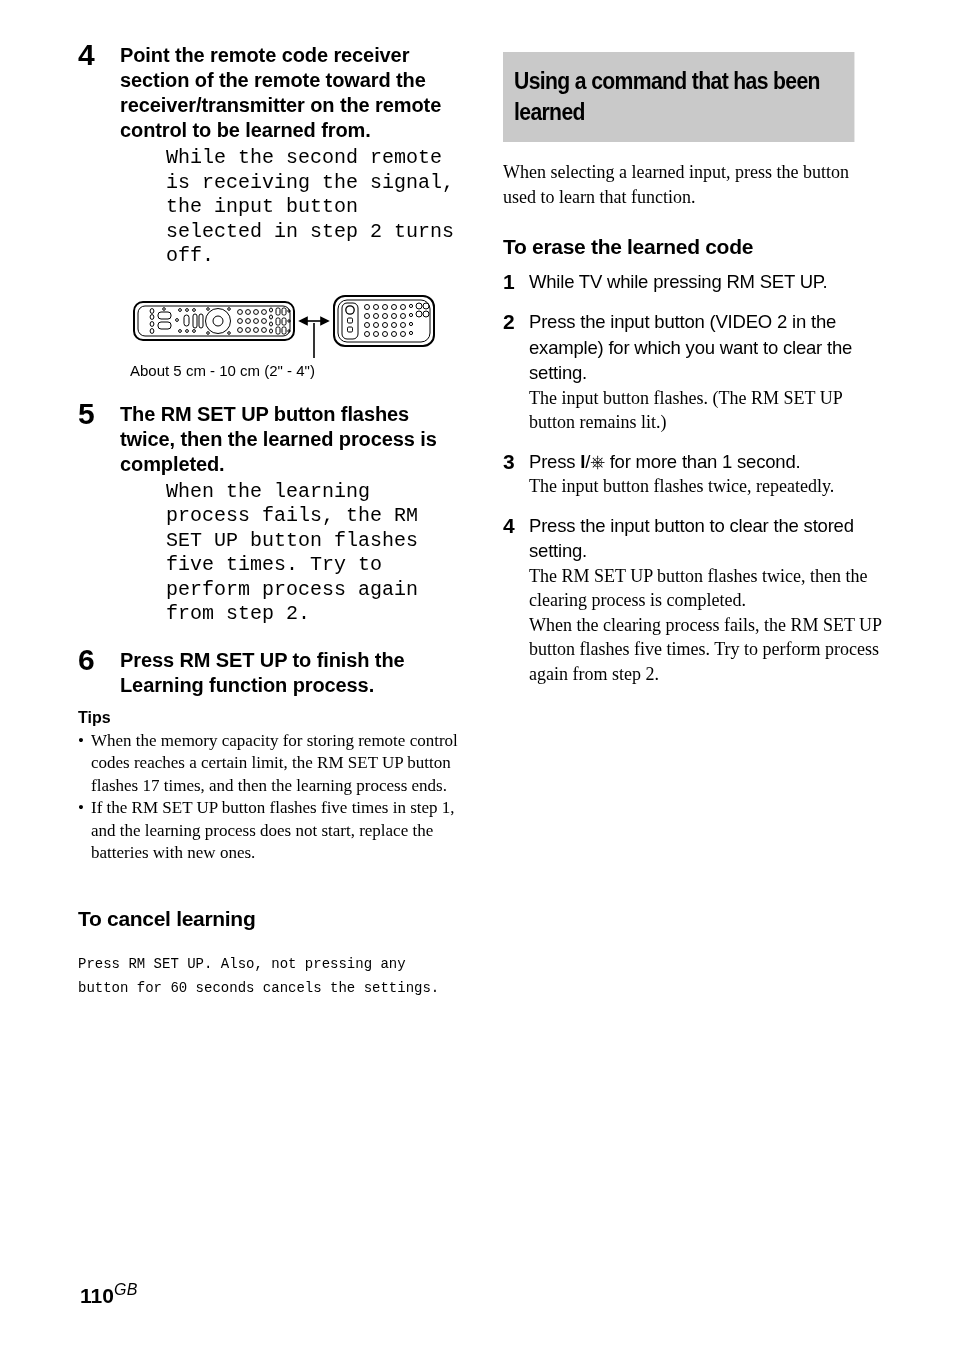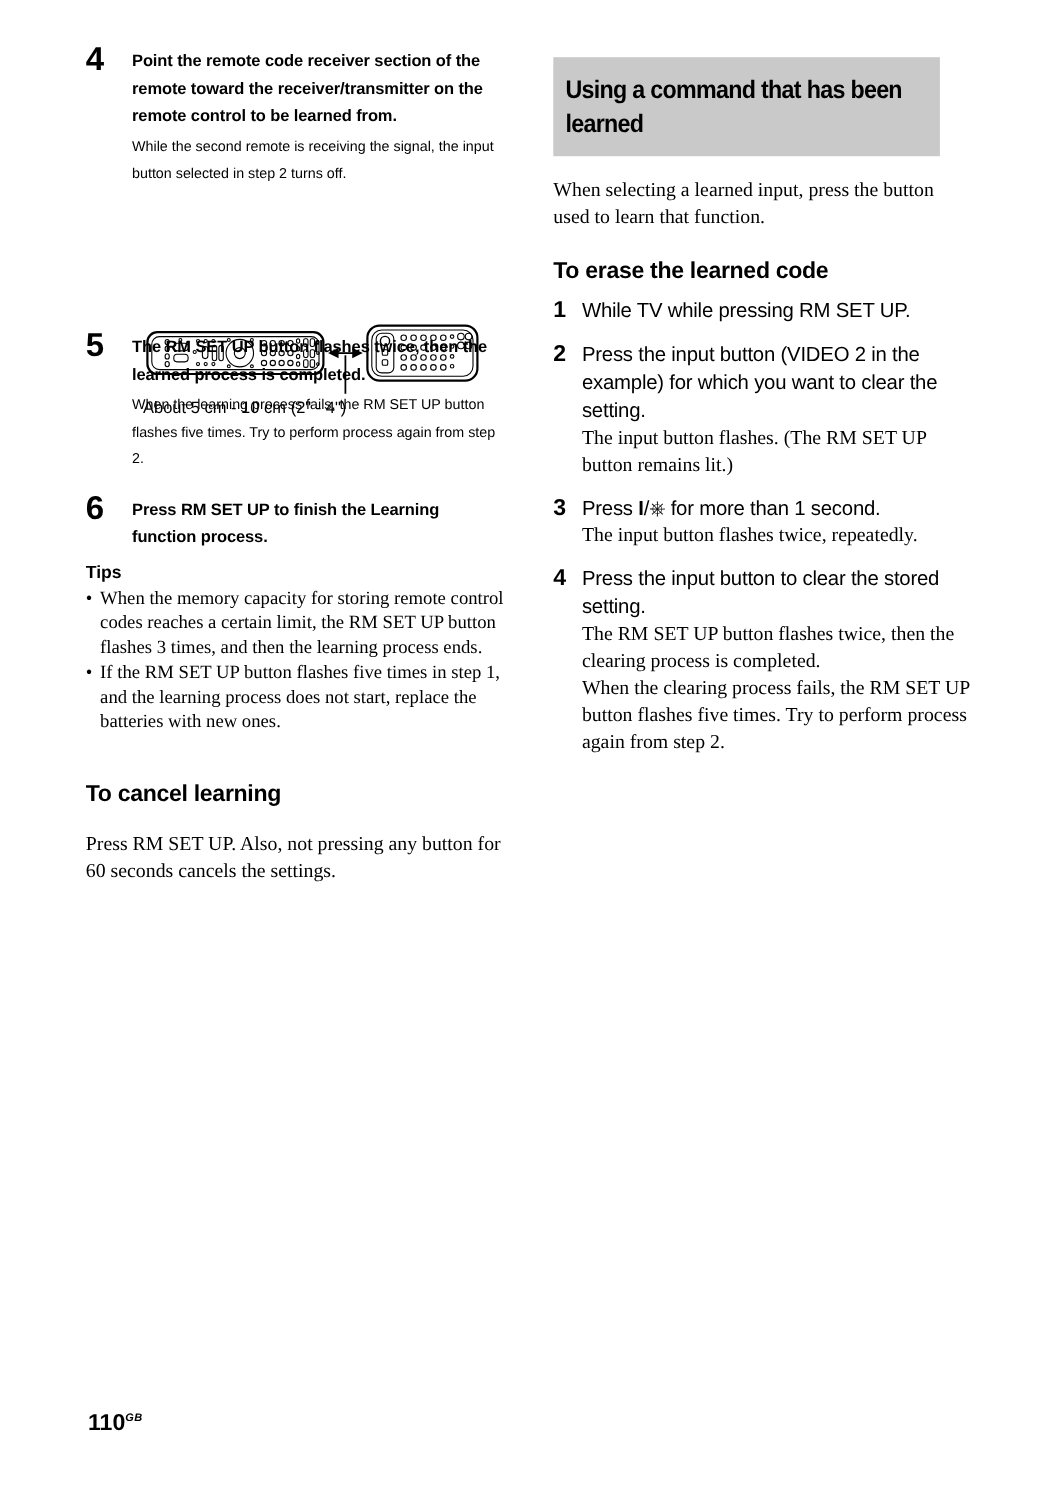--- a/index.html
+++ b/index.html
@@ -49,29 +49,30 @@
     flex: 0 0 42px;
     letter-spacing: -1px;
   }
   .step-body {
     flex: 1 1 auto;
     padding-top: 3px;
   }
   .step-title {
     font-family: "Liberation Sans", sans-serif;
     font-weight: bold;
-    font-size: 15px;
+    font-size: 20px;
     line-height: 25px;
     letter-spacing: -0.1px;
   }
   .step-note {
-    font-family: Liberation Sans, sans-serif;
-    font-size: 13px;
+    font-family: Liberation Mono, monospace;
+    font-size: 20px;
     line-height: 24.5px;
     margin-top: 3px;
+    margin-left: 46px;
   }
 
   
   .rstep {
     display: flex;
     align-items: flex-start;
     margin-bottom: 14px;
   }
   .rstep-num {
     font-family: "Liberation Sans", sans-serif;
@@ -134,22 +135,22 @@
     margin-bottom: 20px;
     letter-spacing: -0.3px;
   }
   .intro-para {
     font-family: "Liberation Serif", serif;
     font-size: 18px;
     line-height: 24.5px;
     margin-bottom: 24px;
   }
   .plain-para {
-    font-family: Liberation Serif, serif;
-    font-size: 18px;
+    font-family: Liberation Mono, monospace;
+    font-size: 14px;
     line-height: 24.5px;
   }
 
   
   .tips-title {
     font-family: "Liberation Sans", sans-serif;
     font-weight: bold;
     font-size: 16px;
     line-height: 20px;
     margin-bottom: 2px;
@@ -191,23 +192,23 @@
   .footer {
     position: absolute;
     left: 80px;
     top: 1278px;
     font-family: "Liberation Sans", sans-serif;
     font-weight: bold;
     font-size: 21px;
     line-height: 24px;
   }
   .footer sup {
-    font-size: 10px;
+    font-size: 16px;
     font-style: italic;
-    font-weight: bold;
+    font-weight: normal;
     vertical-align: super;
     letter-spacing: 0.3px;
   }
   .spacer-md { height: 16px; }
   .spacer-sm { height: 8px; }
 </style>
 </head>
 <body>
 
 <div class="page">
@@ -240,21 +241,21 @@
         <div class="step-title">Press RM SET UP to finish the Learning function process.</div>
       </div>
     </div>
 
     <div class="spacer-sm"></div>
 
     <div>
       <div class="tips-title">Tips</div>
       <div class="tip-item">
         <span class="bullet">•</span>
-        <span>When the memory capacity for storing remote control codes reaches a certain limit, the RM SET UP button flashes 3 times, and then the learning process ends.</span>
+        <span>When the memory capacity for storing remote control codes reaches a certain limit, the RM SET UP button flashes 17 times, and then the learning process ends.</span>
       </div>
       <div class="tip-item">
         <span class="bullet">•</span>
         <span>If the RM SET UP button flashes five times in step 1, and the learning process does not start, replace the batteries with new ones.</span>
       </div>
     </div>
 
     <div style="height:40px"></div>
 
     <div>

